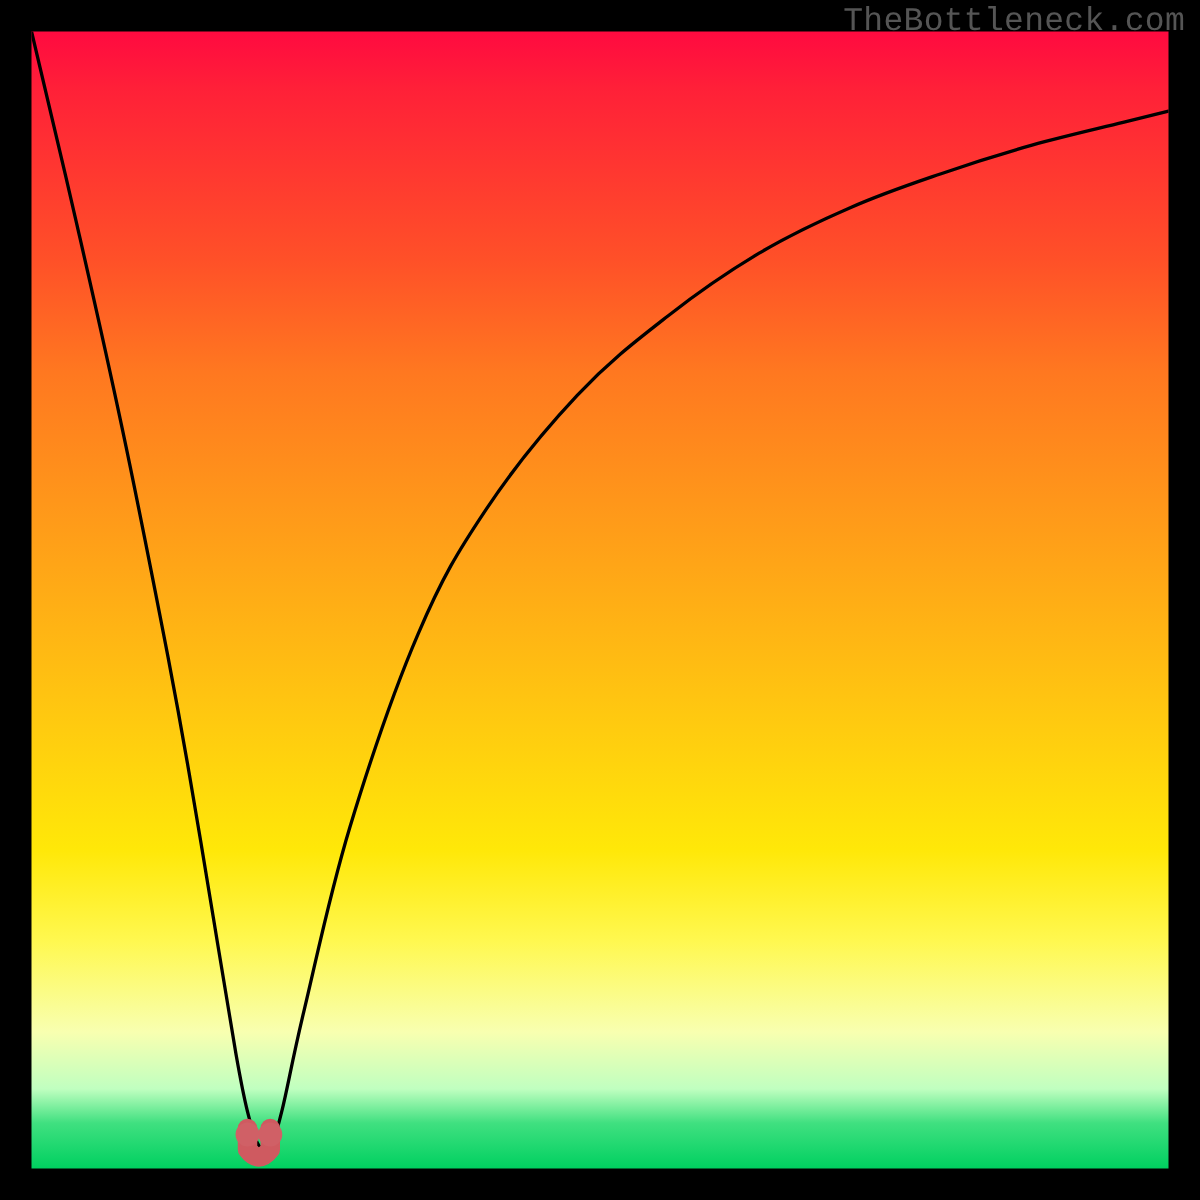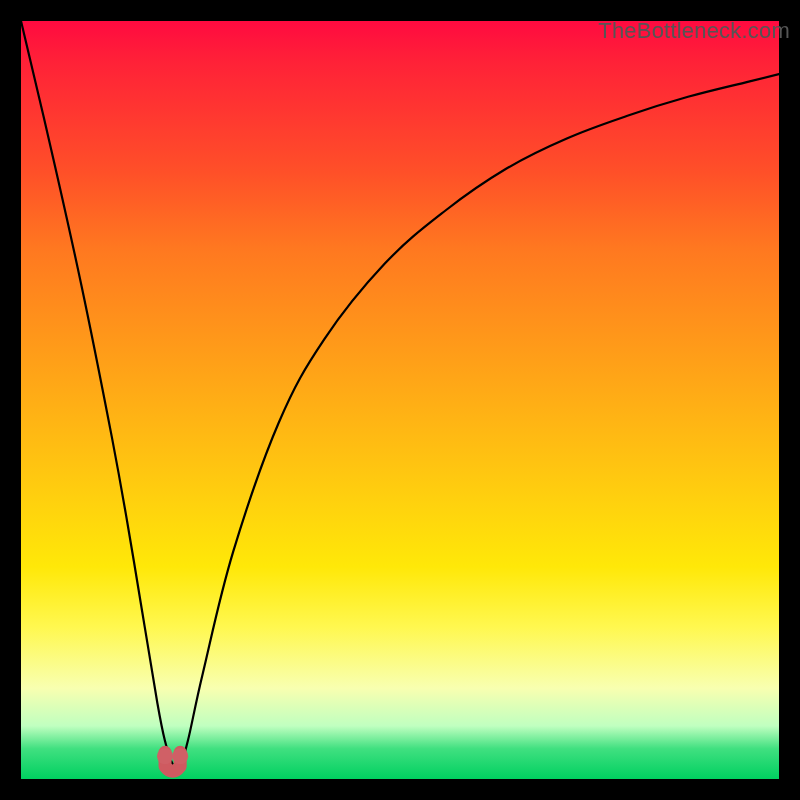--- a/index.html
+++ b/index.html
@@ -27,26 +27,27 @@
       #ffe808 72%,
       #fff850 80%,
       #f8ffb0 88%,
       #c0ffc0 93%,
       #40e080 96%,
       #00d060 100%
     );
   }
   .attribution {
     position: absolute;
-    top: 18px;
+    top: 2px;
     right: 10px;
     color: #555;
     font-size: 22px;
     letter-spacing: 0.2px;
     z-index: 10;
+    font-family: Liberation Mono, monospace;
   }
   svg.curve {
     position: absolute;
     left: 0;
     top: 0;
     width: 758px;
     height: 758px;
     pointer-events: none;
   }
   .marker {

